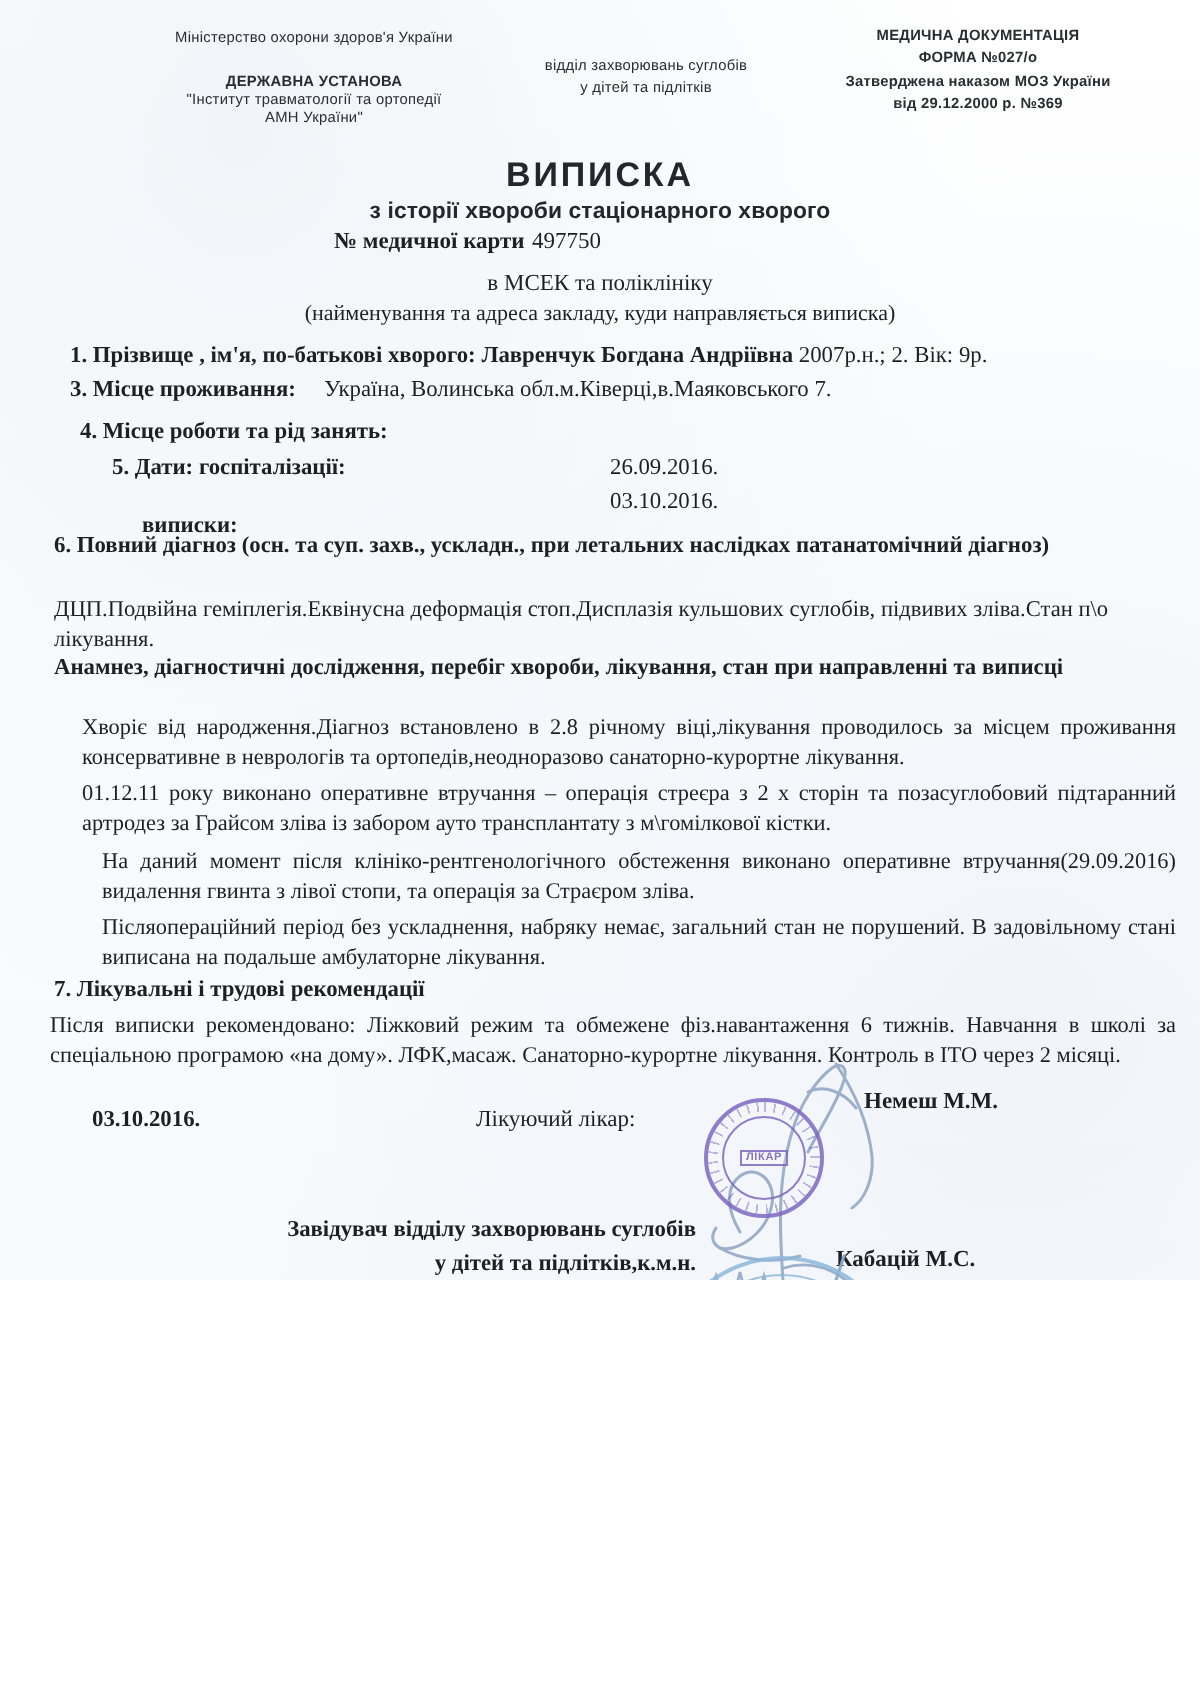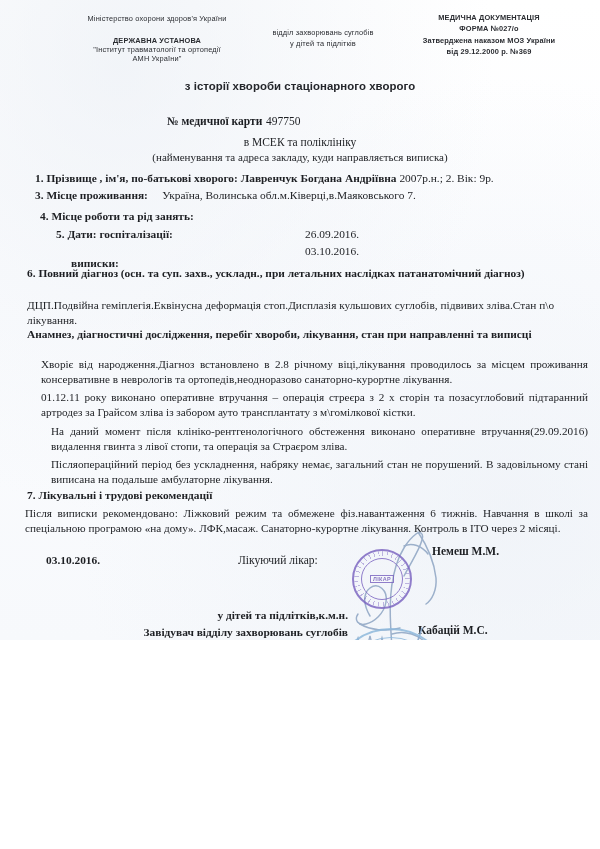--- a/index.html
+++ b/index.html
@@ -203,20 +203,21 @@
 
     <div class="hdr-right">
       <div class="b">МЕДИЧНА ДОКУМЕНТАЦІЯ</div>
       <div class="b">ФОРМА №027/о</div>
       <div class="b">Затверджена наказом МОЗ України</div>
       <div class="b">від 29.12.2000 р.  №369</div>
     </div>
   </div>
 
   <div class="title-block layer">
+    <div class="t-main">ВИПИСКА</div>
     <div class="t-sub">з історії хвороби стаціонарного хворого</div>
   </div>
 
   <div class="cardno layer">
     <span class="lbl">№ медичної карти</span>
     <span class="val">497750</span>
   </div>
 
   <div class="dest layer">в  МСЕК та поліклініку</div>
   <div class="dest-note layer">(найменування та адреса закладу, куди направляється виписка)</div>
@@ -264,22 +265,22 @@
   <div class="body-txt p4 ind2 layer">Післяопераційний період без ускладнення, набряку немає, загальний стан не порушений. В задовільному стані виписана на подальше амбулаторне лікування.</div>
 
   <div class="sec7 layer">7. Лікувальні і трудові рекомендації</div>
   <div class="body-txt p5 layer">Після виписки рекомендовано: Ліжковий режим та обмежене фіз.навантаження 6 тижнів. Навчання в школі за спеціальною програмою «на дому». ЛФК,масаж. Санаторно-курортне лікування. Контроль в ІТО через 2 місяці.</div>
 
   <div class="sig-date layer">03.10.2016.</div>
   <div class="sig-role1 layer">Лікуючий лікар:</div>
   <div class="sig-name1 layer">Немеш М.М.</div>
 
   <div class="sig-role2 layer">
+    <span class="l2">Завідувач відділу захворювань суглобів</span>
     <span class="l2">у дітей та підлітків,к.м.н.</span>
-    <span class="l2">Завідувач відділу захворювань суглобів</span>
   </div>
   <div class="sig-name2 layer">Кабацій М.С.</div>
 
   <div class="sig-role3 layer">Заступник головного лікаря ДУ "ІТО АМНУ",к.м.н.</div>
   <div class="sig-name3 layer">Костогриз О.А.</div>
 
   <svg class="ink sig-ink" style="left:330px; top:520px; width:140px; height:130px;" viewBox="0 0 140 130">
     <g fill="none" stroke="#93a9c6" stroke-width="1.5" stroke-linecap="round" opacity="0.9">
       <path d="M62 128 C60 100, 58 72, 66 46 C70 32, 78 20, 86 14 C90 11, 94 13, 92 20 C89 31, 80 44, 74 56"></path>
       <path d="M88 12 C96 24, 104 40, 106 58 C107 70, 102 80, 96 84"></path>

